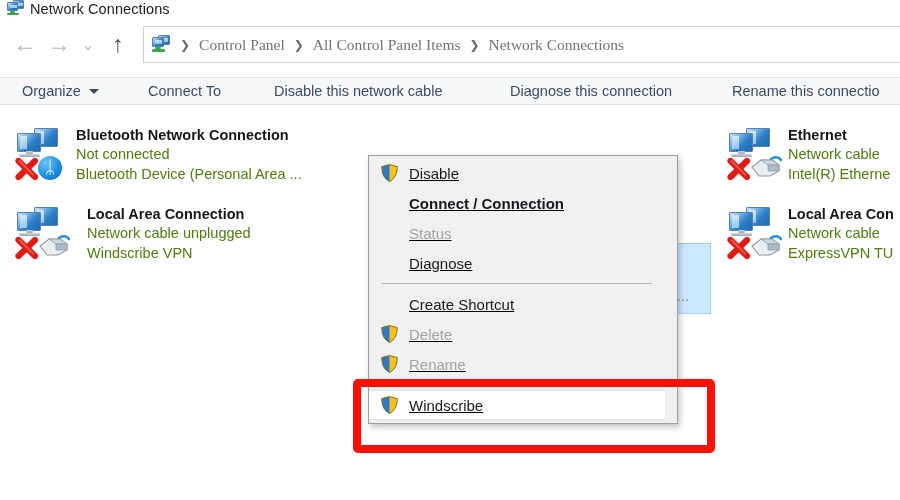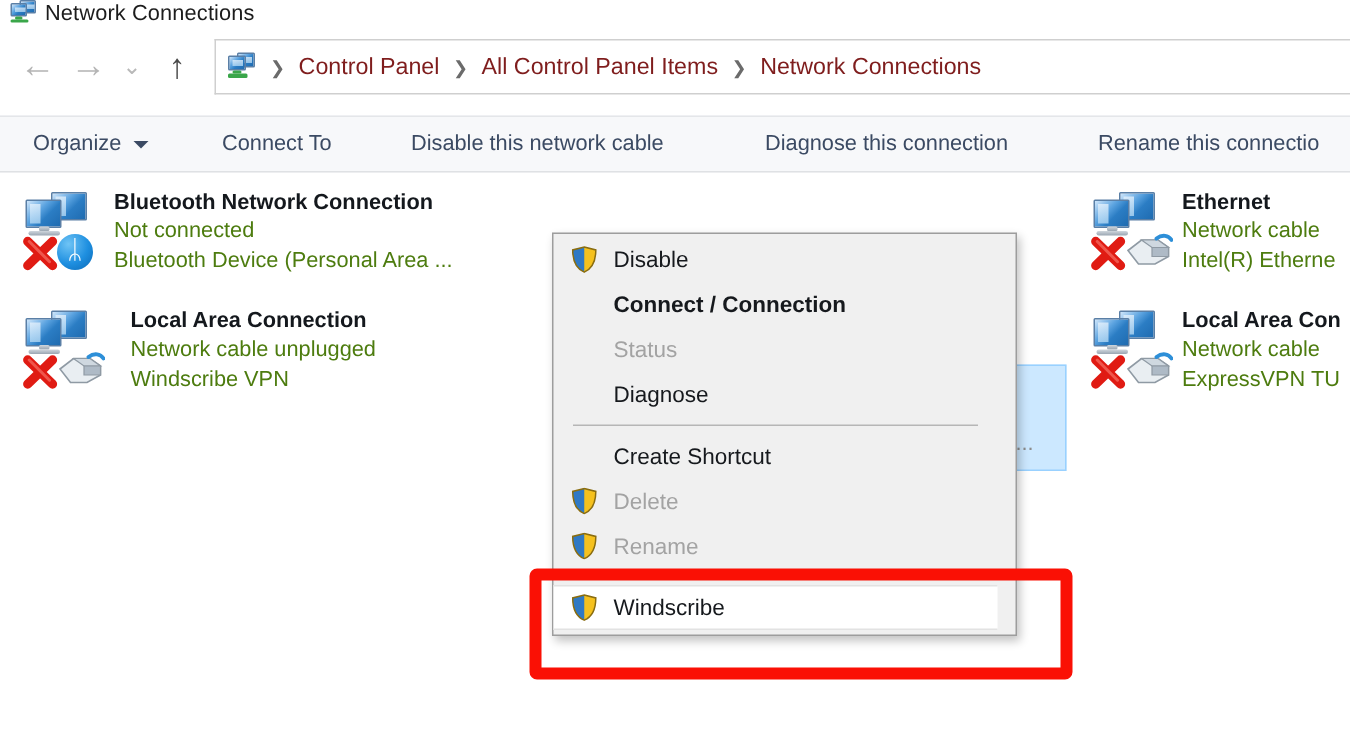--- a/index.html
+++ b/index.html
@@ -89,36 +89,37 @@
     padding-left: 7px;
   }
   #addressbar .crumb-icon {
     width: 19px; height: 19px;
     position: relative;
     margin-right: 4px;
     flex: 0 0 auto;
   }
   #addressbar .crumb {
     font-size: 15.5px;
-    color: #7f1d1d;
+    color: #737373;
     white-space: nowrap;
     padding: 0 3px;
+    font-family: Liberation Serif, serif;
   }
   #addressbar .sep {
     color: #6b6b6b;
     font-size: 12px;
     padding: 0 6px 0 6px;
     user-select: none;
   }
 
   
   #toolbar {
     position: absolute;
     left: 0; top: 77px;
-    width: 900px; height: 38px;
+    width: 900px; height: 28px;
     background: #f7f8fa;
     border-top: 1px solid #e4e6e9;
     border-bottom: 1px solid #dfe1e4;
     display: flex;
     align-items: center;
     overflow: hidden;
     white-space: nowrap;
   }
   .tbitem {
     font-size: 14.5px;
@@ -245,20 +246,21 @@
   
   #ctxmenu {
     position: absolute;
     left: 368px; top: 155px;
     width: 310px;
     background: #f0f0f0;
     border: 1px solid #9d9d9d;
     box-shadow: 2px 3px 6px rgba(0,0,0,.24);
     padding: 2px 12px 3px 0;
     z-index: 20;
+    text-decoration: underline;
   }
   .mi {
     position: relative;
     height: 30px;
     display: flex;
     align-items: center;
     padding-left: 0;
     font-size: 15px;
     color: #16191d;
   }

